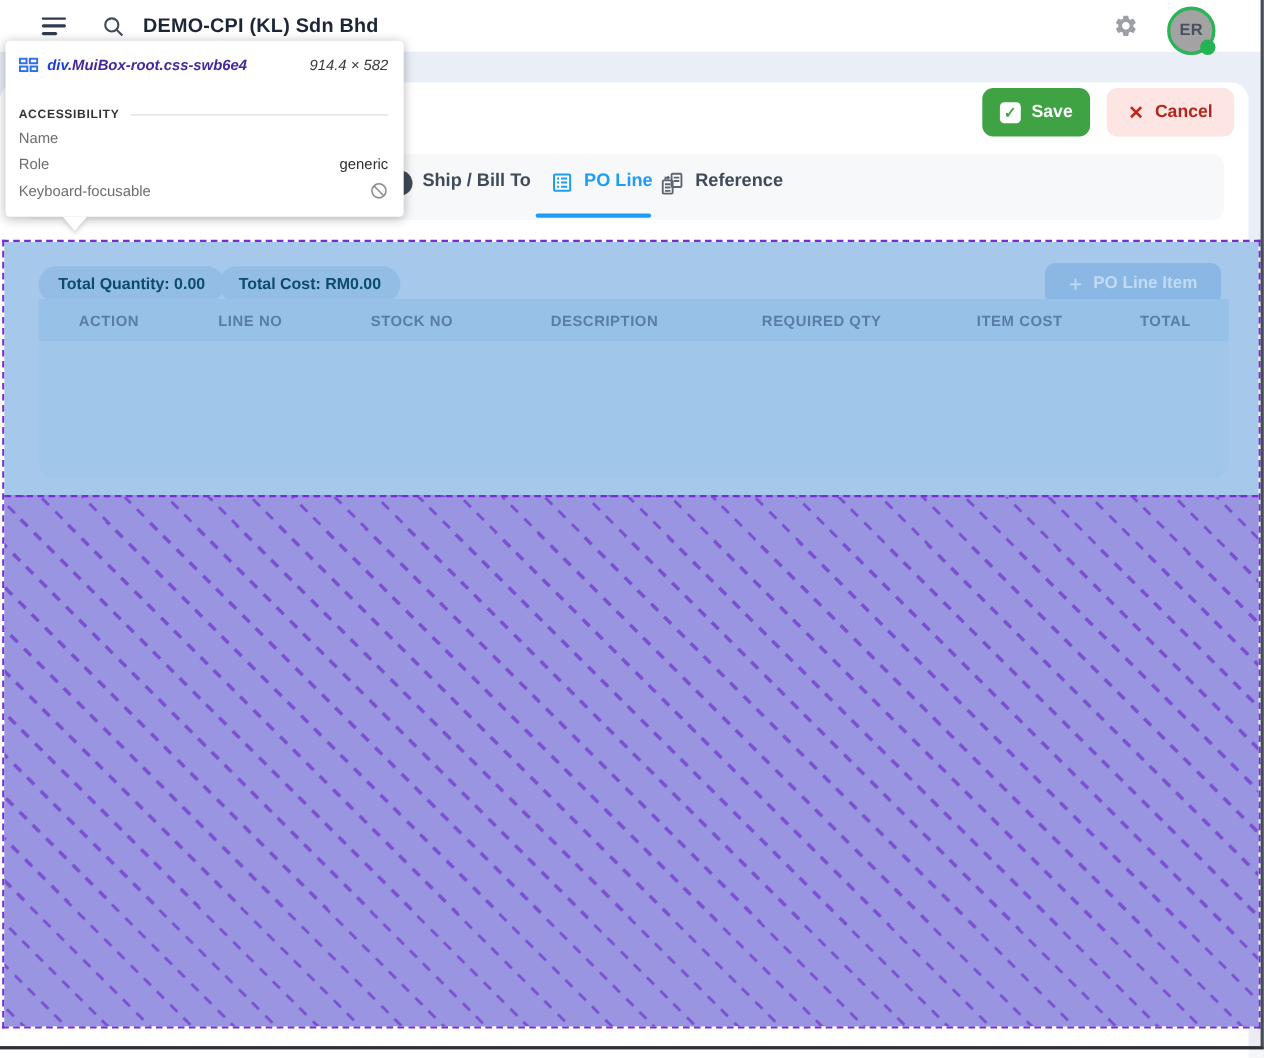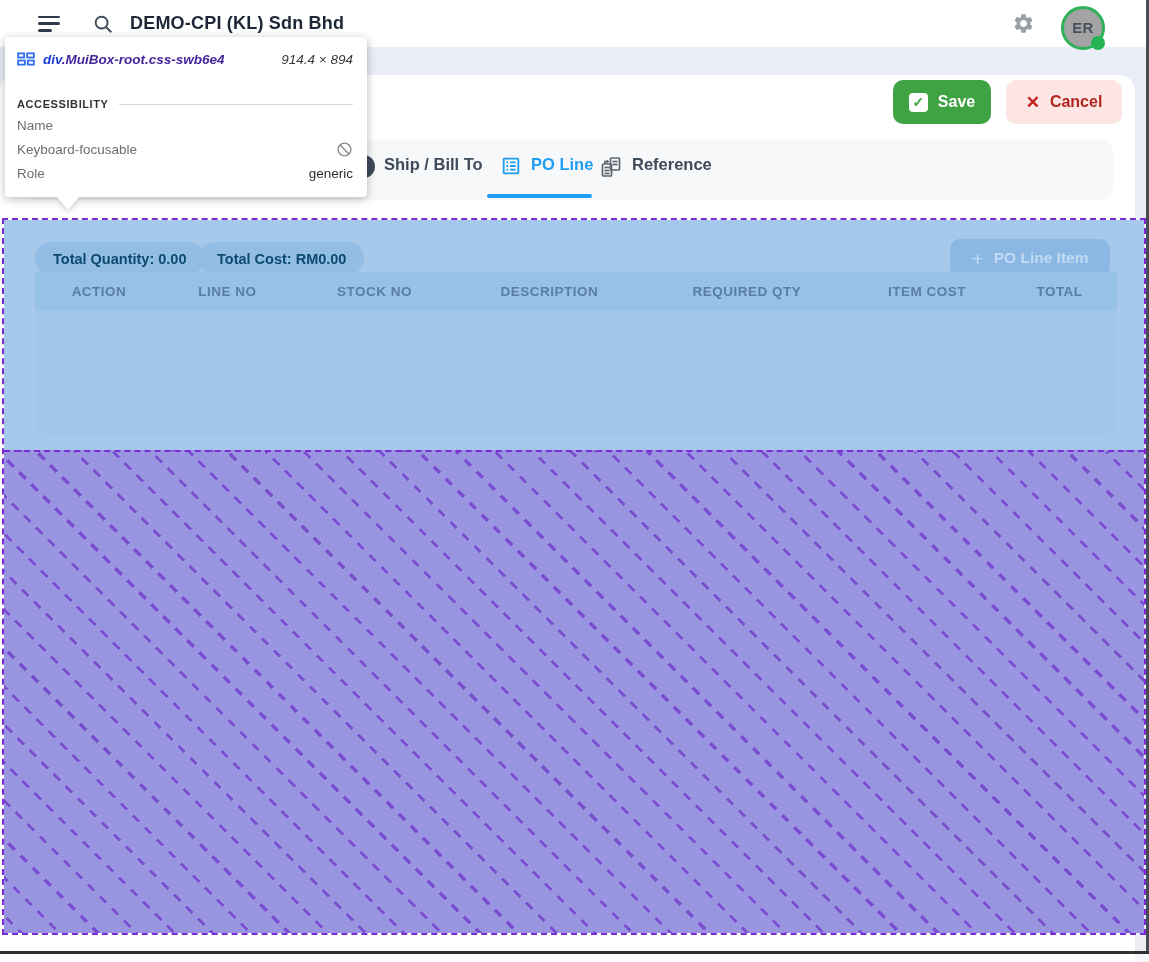--- a/index.html
+++ b/index.html
@@ -190,41 +190,41 @@
   <div class="tt-row1">
     <span>
       <svg width="18" height="14" viewBox="0 0 24 18" fill="none" stroke="#2f6fed" stroke-width="2.4">
         <rect x="1.5" y="1.5" width="8" height="5.5"></rect>
           <rect x="13.5" y="1.5" width="9" height="5.5"></rect>
         <rect x="1.5" y="11" width="9" height="5.5"></rect>
           <rect x="14.5" y="11" width="8" height="5.5"></rect>
       </svg>
     </span>
     <span class="tt-sel"><span class="tt-tag">div</span><span class="tt-cls">.MuiBox-root.css-swb6e4</span></span>
-    <span class="tt-dims">914.4 × 894</span>
+    <span class="tt-dims">914.4 × 582</span>
   </div>
   <div class="tt-acc">
     <span class="t">ACCESSIBILITY</span>
     <span class="line"></span>
   </div>
   <div class="tt-kv">
     <span class="k">Name</span>
+  </div>
+  <div class="tt-kv">
+    <span class="k">Role</span>
+    <span class="v">generic</span>
   </div>
   <div class="tt-kv">
     <span class="k">Keyboard-focusable</span>
     <span class="v">
       <svg width="17" height="17" viewBox="0 0 24 24" fill="none" stroke="#8a8a8a" stroke-width="2">
         <circle cx="12" cy="12" r="9"></circle>
           <line x1="5.8" y1="5.8" x2="18.2" y2="18.2"></line>
       </svg>
     </span>
   </div>
-  <div class="tt-kv">
-    <span class="k">Role</span>
-    <span class="v">generic</span>
-  </div>
   <div class="tt-arrow"></div>
 </div>
 
 <div class="strip-light"></div>
 <div class="strip-dark"></div>
 <div class="strip-foot"></div>
 <div class="right-edge"></div>
 
 </body></html>

